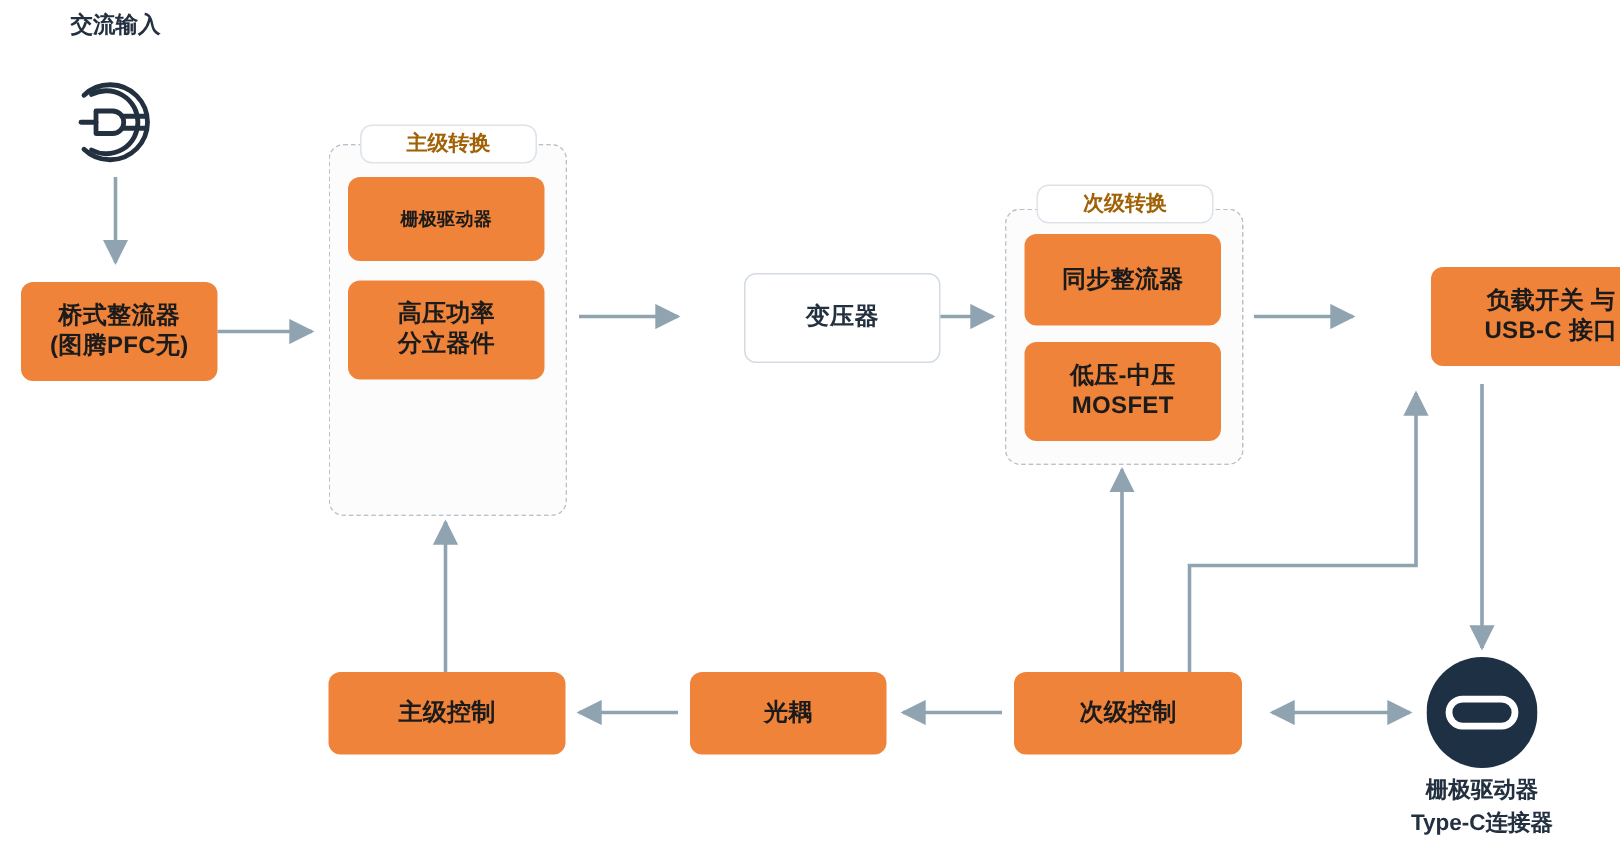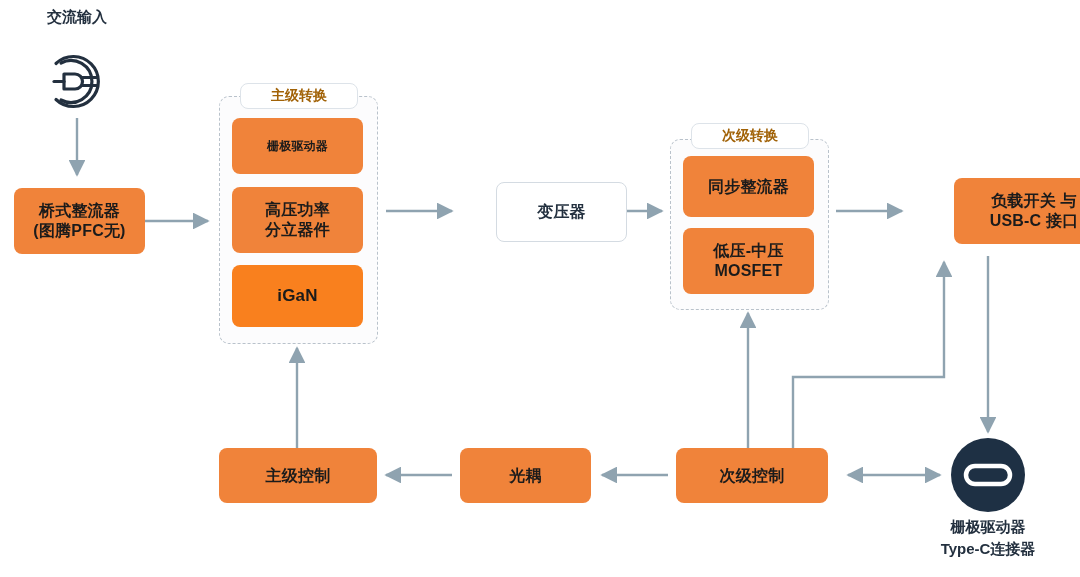--- a/index.html
+++ b/index.html
@@ -141,21 +141,20 @@
 
   <div class="abs node orange" style="left:14px; top:188px; width:131px; height:66px; font-size:16px;">桥式整流器
 (图腾PFC无)</div>
 
   <div class="abs group" style="left:219px; top:96px; width:159px; height:248px;"></div>
   <div class="abs group-label" style="left:240px; top:83px; width:118px; height:26px; font-size:14px;">主级转换</div>
 
   <div class="abs node orange" style="left:232px; top:118px; width:131px; height:56px; font-size:12px;">栅极驱动器</div>
   <div class="abs node orange" style="left:232px; top:187px; width:131px; height:66px; font-size:16px;">高压功率
 分立器件</div>
-  <div class="abs node orange-hi" style="left:232px; top:265px; width:131px; height:62px; font-size:17px;">iGaN</div>
 
   <div class="abs node plain" style="left:460px; top:182px; width:131px; height:60px; font-size:16px;margin-left:36px;">变压器</div>
 
   <div class="abs group" style="left:670px; top:139px; width:159px; height:171px;"></div>
   <div class="abs group-label" style="left:691px; top:123px; width:118px; height:26px; font-size:14px;">次级转换</div>
 
   <div class="abs node orange" style="left:683px; top:156px; width:131px; height:61px; font-size:16px;">同步整流器</div>
   <div class="abs node orange" style="left:683px; top:228px; width:131px; height:66px; font-size:16px;">低压-中压
 MOSFET</div>
 

